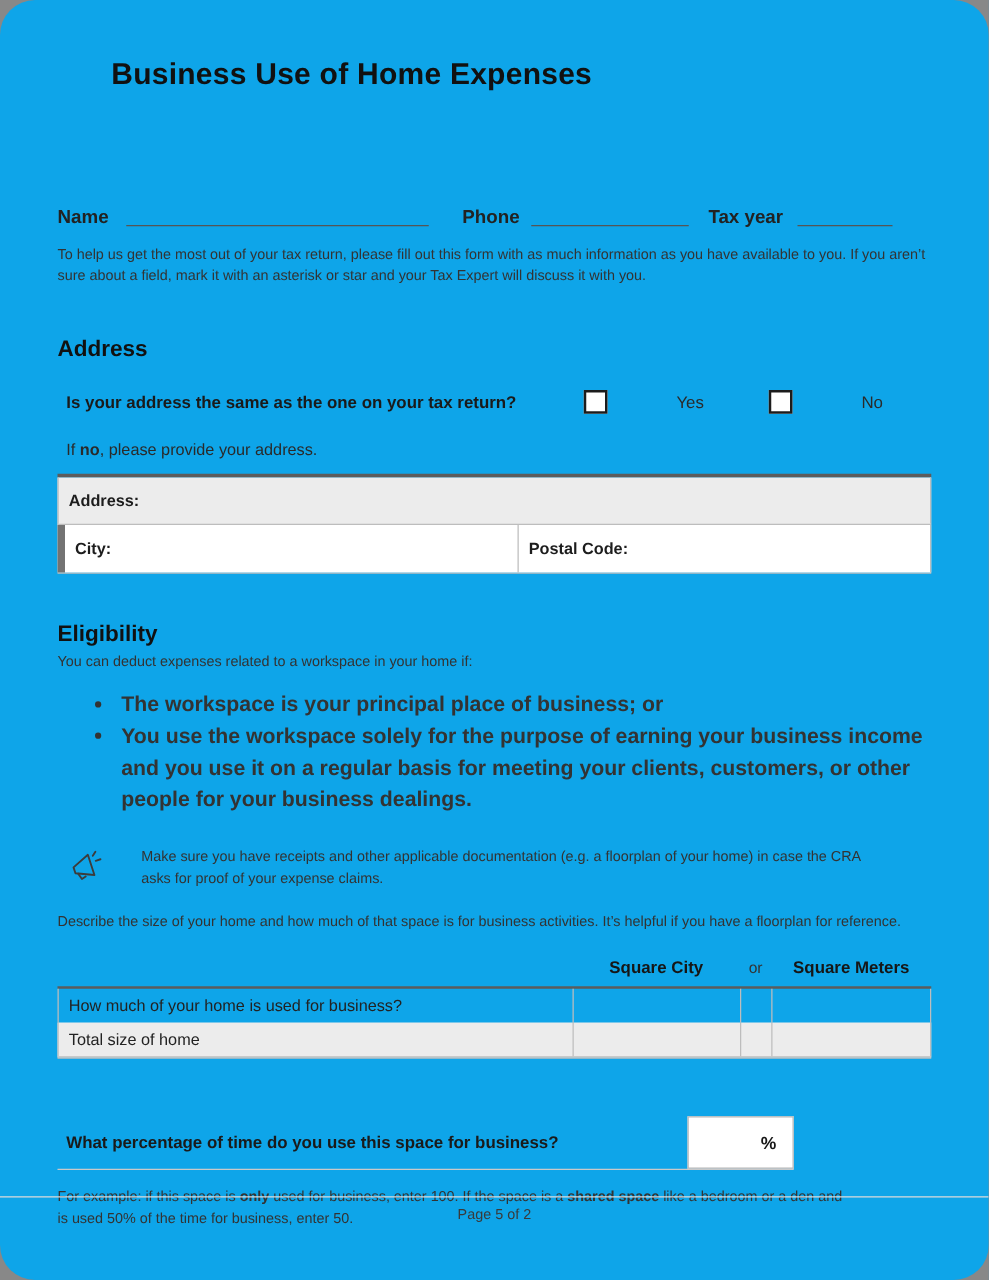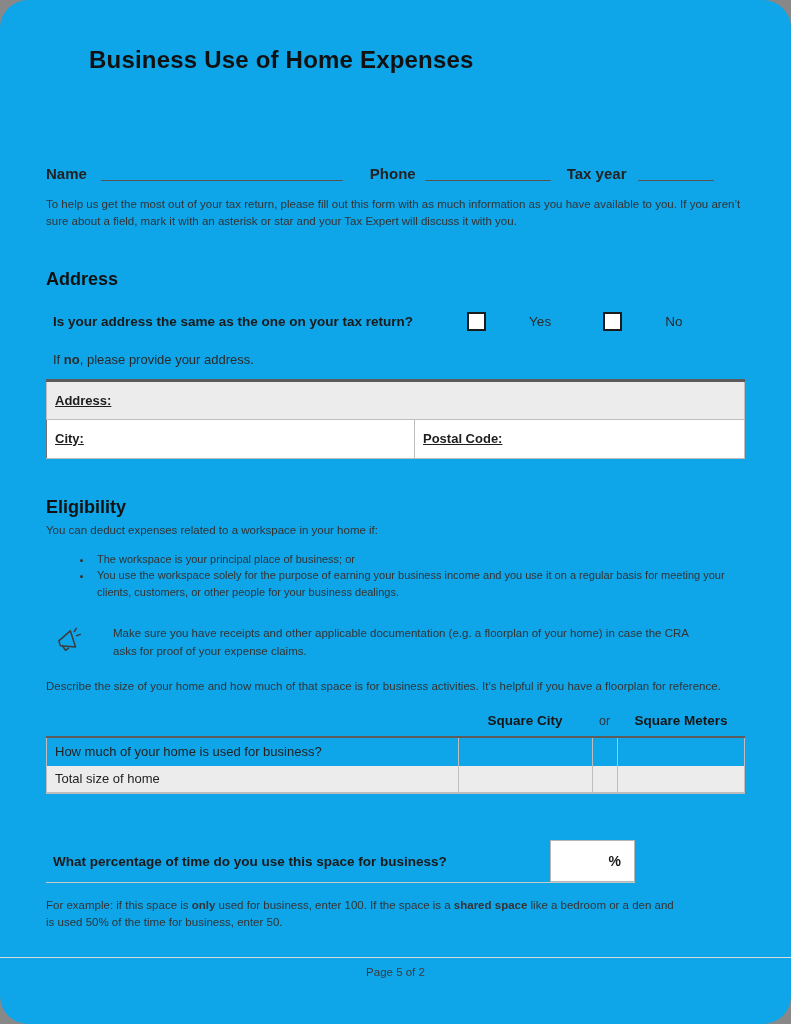--- a/index.html
+++ b/index.html
@@ -71,59 +71,60 @@
   }
   .q { font-size: 13.5px; font-weight: bold; color: #1a1a1a; }
   .checkbox {
     width: 19px; height: 19px;
     border: 2px solid #1c1c1c;
     background: #fff;
     display: inline-block;
     flex: 0 0 auto;
   }
   .cb-yes { margin-left: 17px; }
-  .cb-label { font-size: 13.5px; margin-left: 6px; color: #2a2a2a; }
+  .cb-label { font-size: 13.5px; margin-left: 18px; color: #2a2a2a; }
   .cb-no { margin-left: 15px; }
 
   .if-no {
     margin-top: 21px;
     padding-left: 7px;
     font-size: 13px;
     color: #2a2a2a;
   }
 
   
   .addr-table {
     margin-top: 12px;
     width: 100%;
     border-top: 3px solid #5c5c5c;
     border-bottom: 1px solid #bdbdbd;
     font-size: 13px;
   }
-  .addr-row { display: flex; height: 38px; align-items: center; text-decoration: underline; }
+  .addr-row { display: flex; height: 38px; align-items: center; }
   .addr-row.gray { background: #ececec; border-bottom: 1px solid #bdbdbd; }
   .addr-row .full-cell { flex: 1; padding-left: 8px; height: 100%; display: flex; align-items: center; border-left: 1px solid #bdbdbd; border-right: 1px solid #bdbdbd; }
   .addr-row.split { background: #fff; }
   .addr-row.split .cell { height: 100%; display: flex; align-items: center; padding-left: 8px; }
-  .cell.city   { width: 369px; border-left: 1px solid #737373; border-right: 1px solid #bdbdbd; }
+  .cell.city   { width: 369px; border-left: 6px solid #737373; border-right: 1px solid #bdbdbd; }
   .cell.postal { flex: 1; border-right: 1px solid #bdbdbd; }
   .cell-label { font-weight: bold; color: #1d1d1d; }
 
   
   .elig-intro { margin-top: 4px; }
   .bullets {
     margin-top: 12px;
     padding-left: 47px;
     list-style: disc;
   }
   .bullets li {
-    font-size: 11px;
+    font-size: 17px;
     line-height: 1.5;
     color: #333;
     padding-left: 4px;
+    font-weight: bold;
   }
   .note-row {
     display: flex;
     margin-top: 25px;
     align-items: flex-start;
     gap: 16px;
   }
   .megaphone {
     flex: 0 0 auto;
     margin-left: 8px;

